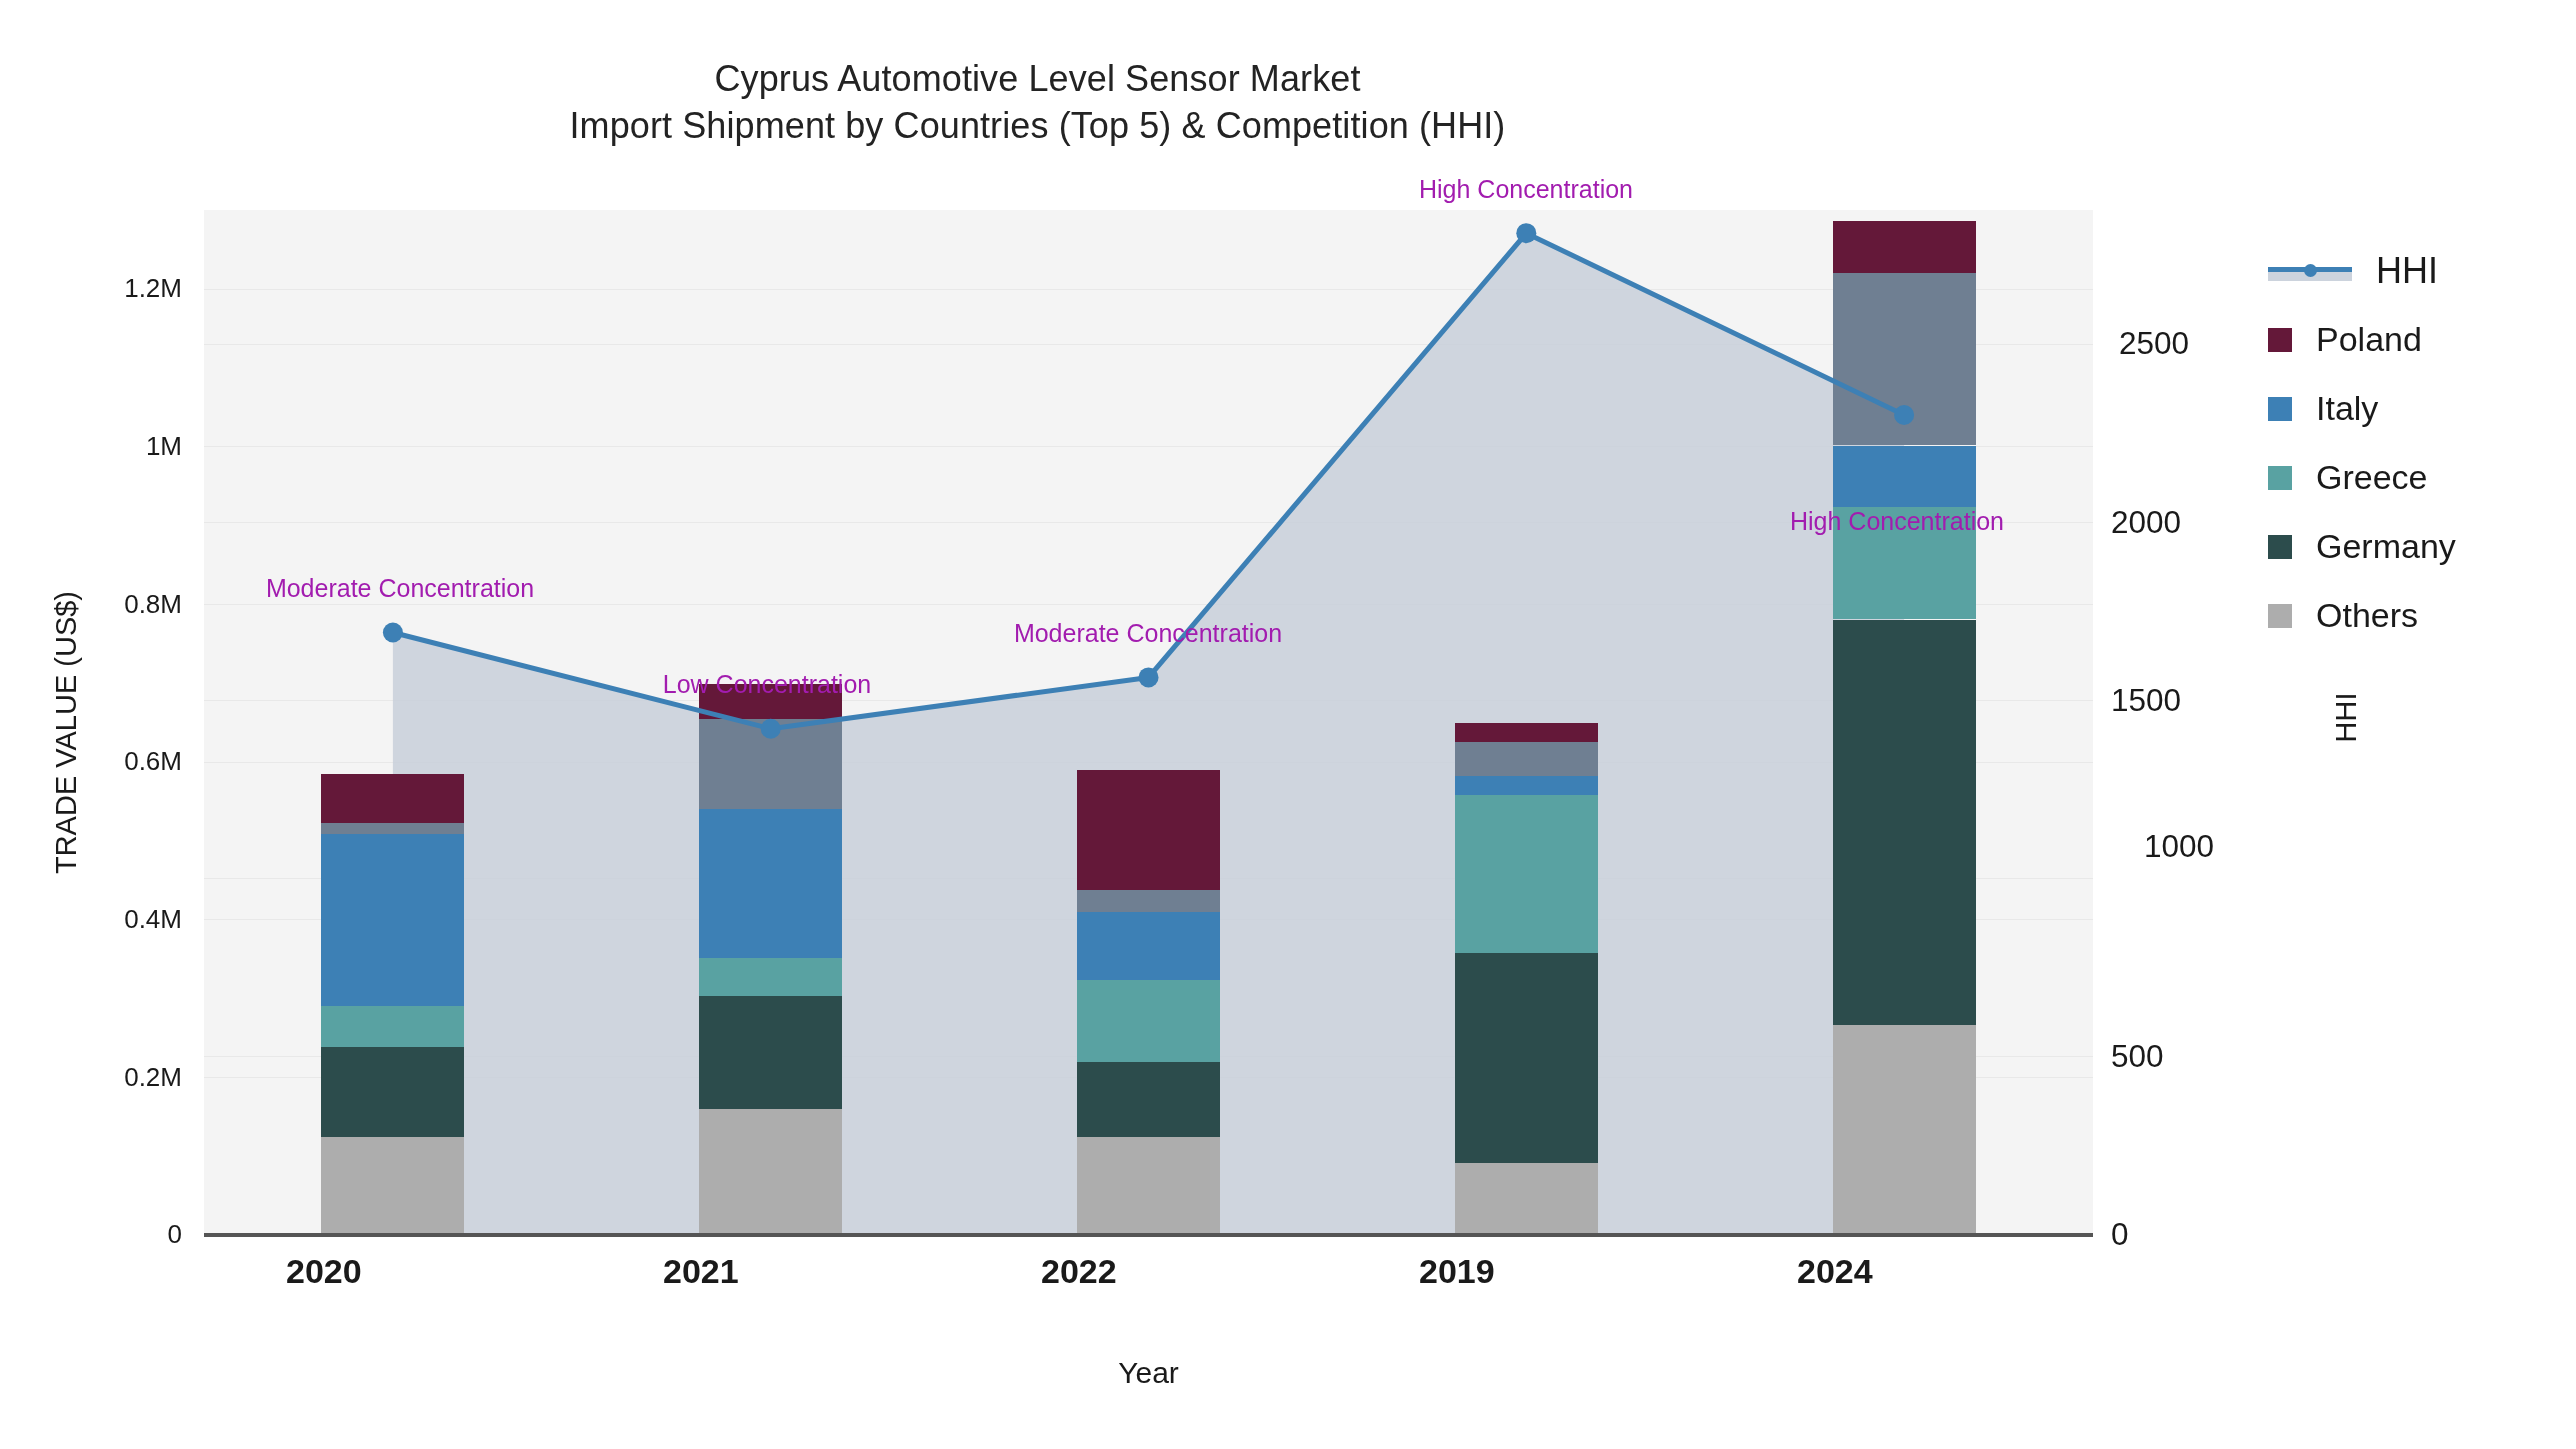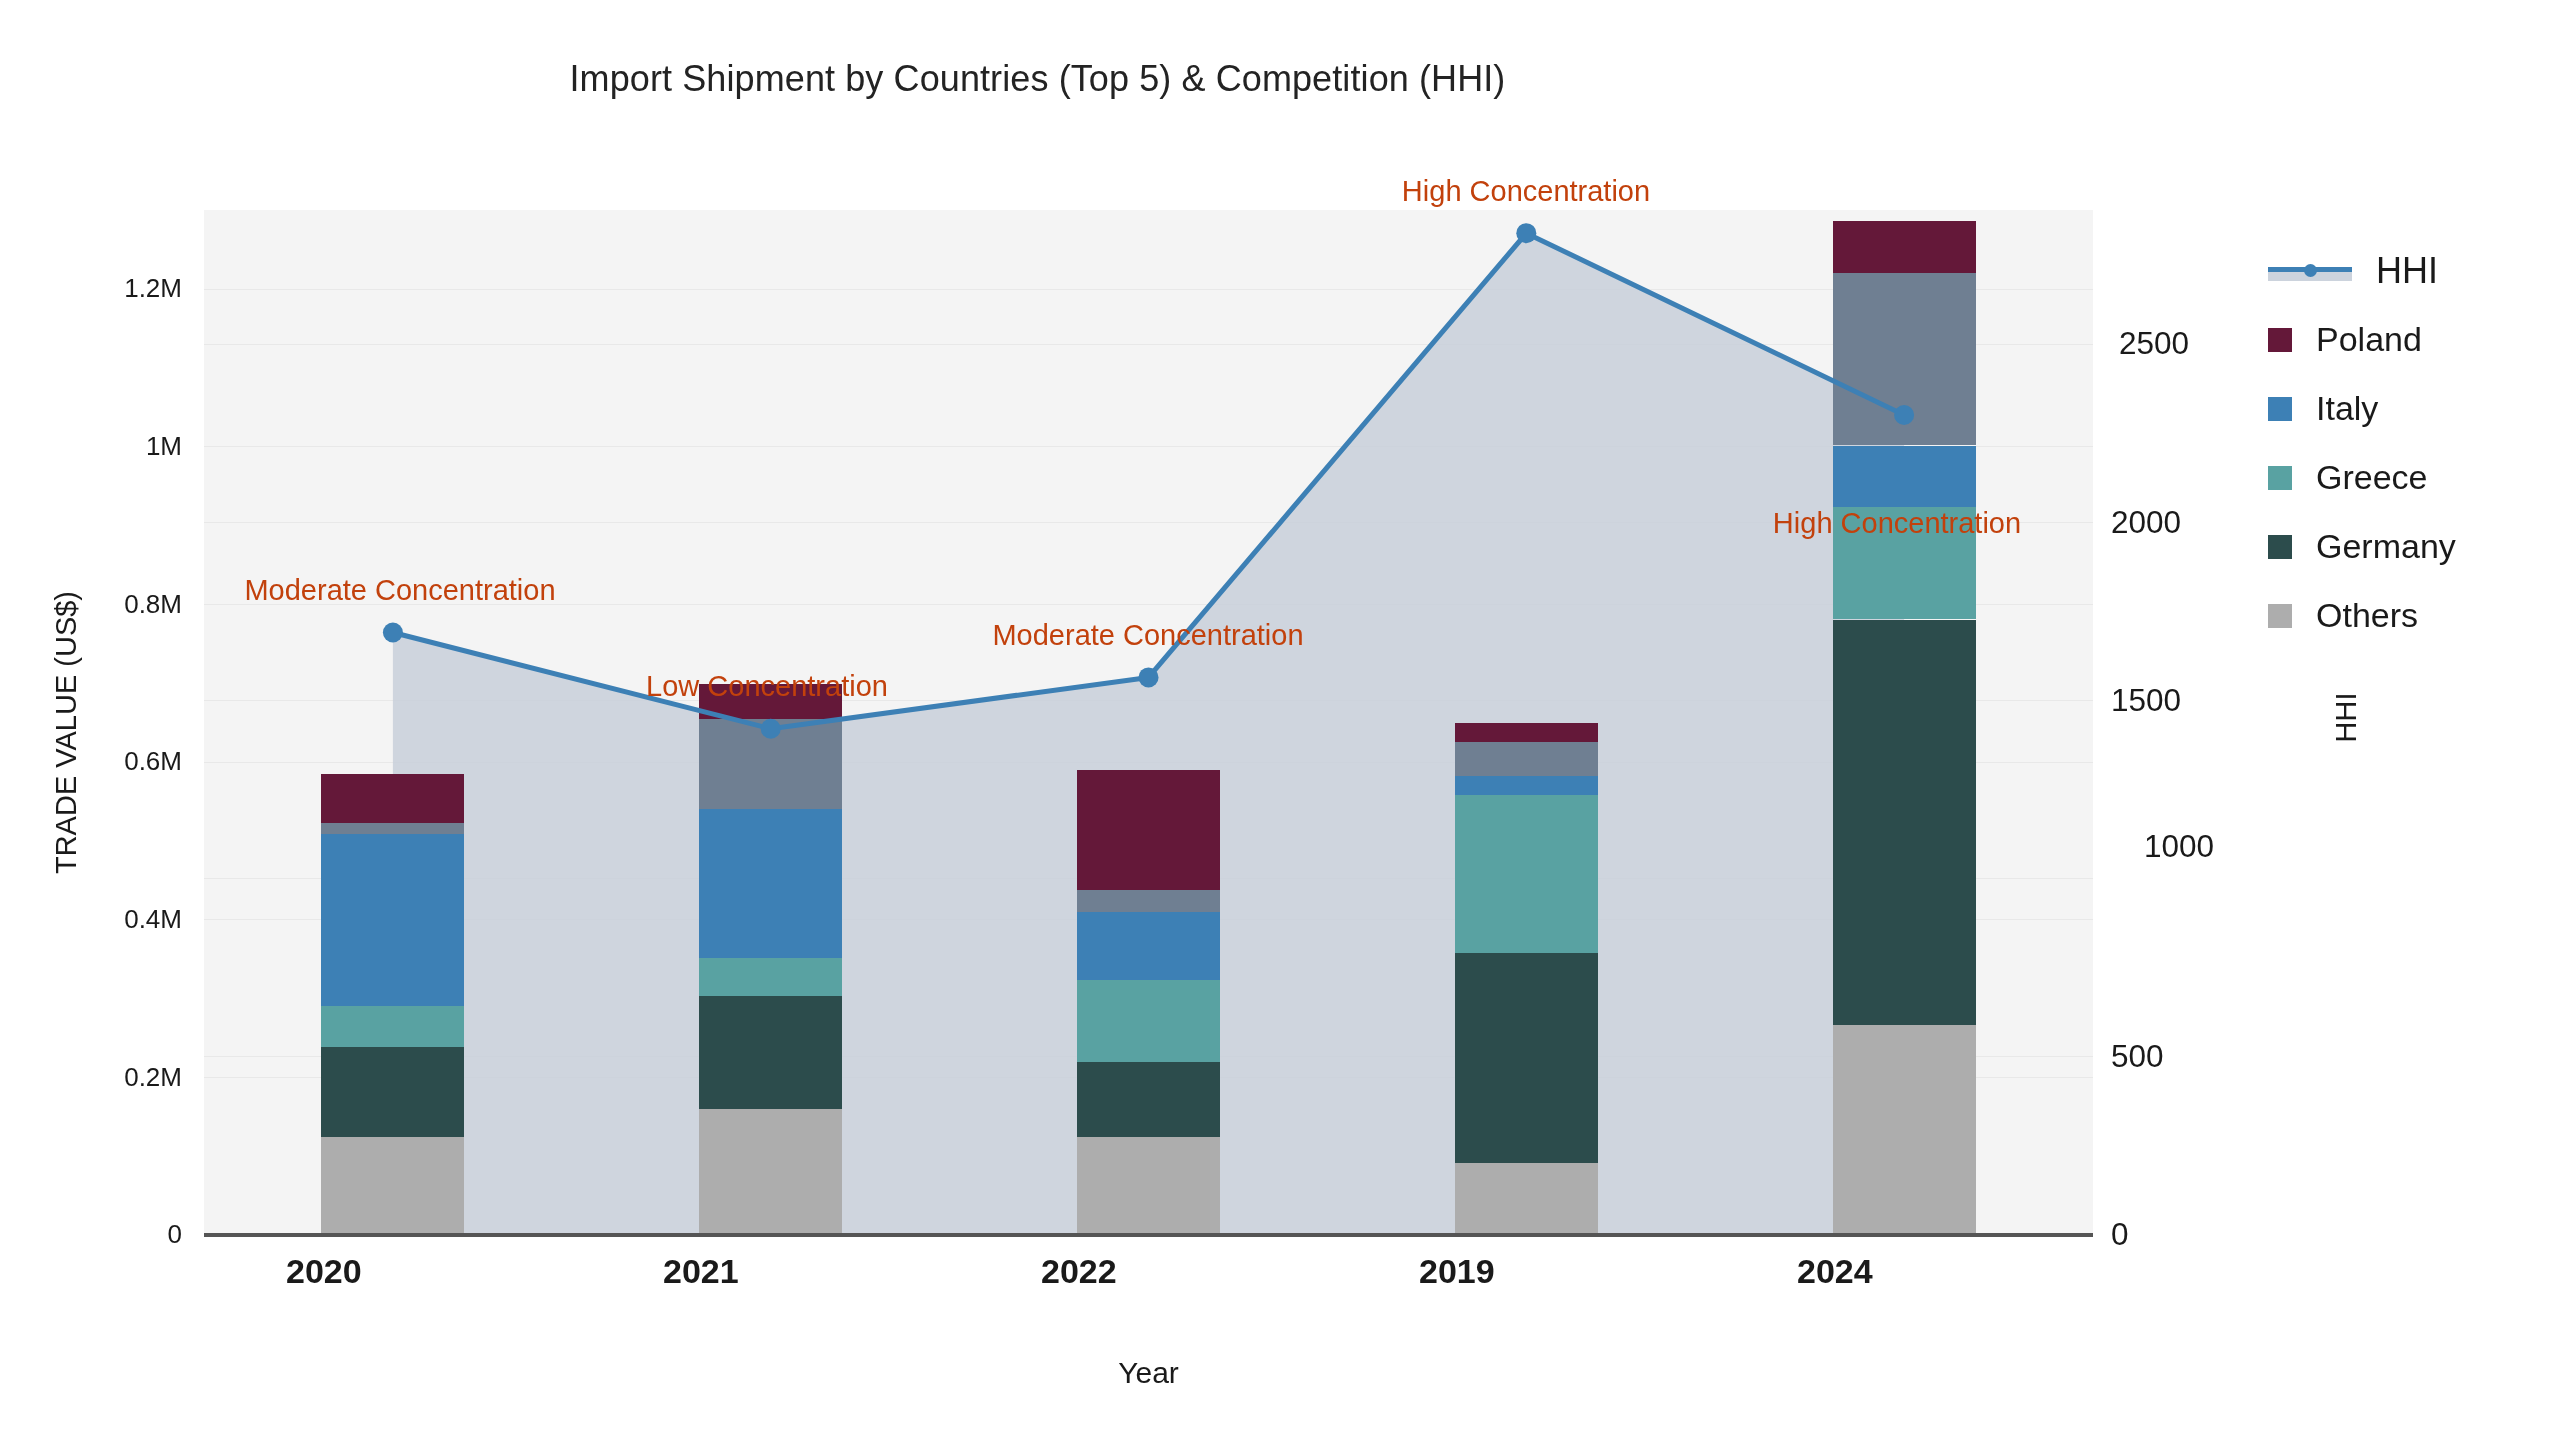--- a/index.html
+++ b/index.html
@@ -67,21 +67,21 @@
     text-align:center;font-size:29px;color:#1a1a1a;white-space:nowrap;
   }
   #xlabel{
     position:absolute;left:204px;top:1356px;width:1889px;
     text-align:center;font-size:30px;color:#1a1a1a;
   }
 
   
   .annot{
     position:absolute;
-    font-size:29px;color:#c2410c;white-space:nowrap;
+    font-size:25px;color:#a21caf;white-space:nowrap;
     transform:translateX(-50%);
   }
 
   
   #legend{
     position:absolute;left:2268px;top:236px;
     width:301px;
   }
   .legend-row{
     display:flex;align-items:center;
@@ -98,20 +98,21 @@
   .legend-line .ldot{position:absolute;left:50%;top:5px;margin-left:-6.4px;width:13px;height:13px;border-radius:50%;background:#3d80b5;}
   .legend-label{font-size:34px;color:#1a1a1a;white-space:nowrap;}
   .legend-row.hhi .legend-label{font-size:36px;}
 </style>
 </head>
 <body>
 
 <div id="stage">
 
   <div id="title-block">
+    <span class="tline">Cyprus Automotive Level Sensor Market</span>
     <span class="tline">Import Shipment by Countries (Top 5) &amp; Competition (HHI)</span>
   </div>
 
   <div id="plot">
     <div id="gridlines">
         <div class="gridline" style="top: 867px;"></div>
         <div class="gridline" style="top: 709px;"></div>
         <div class="gridline" style="top: 552px;"></div>
         <div class="gridline" style="top: 394px;"></div>
         <div class="gridline" style="top: 236px;"></div>

